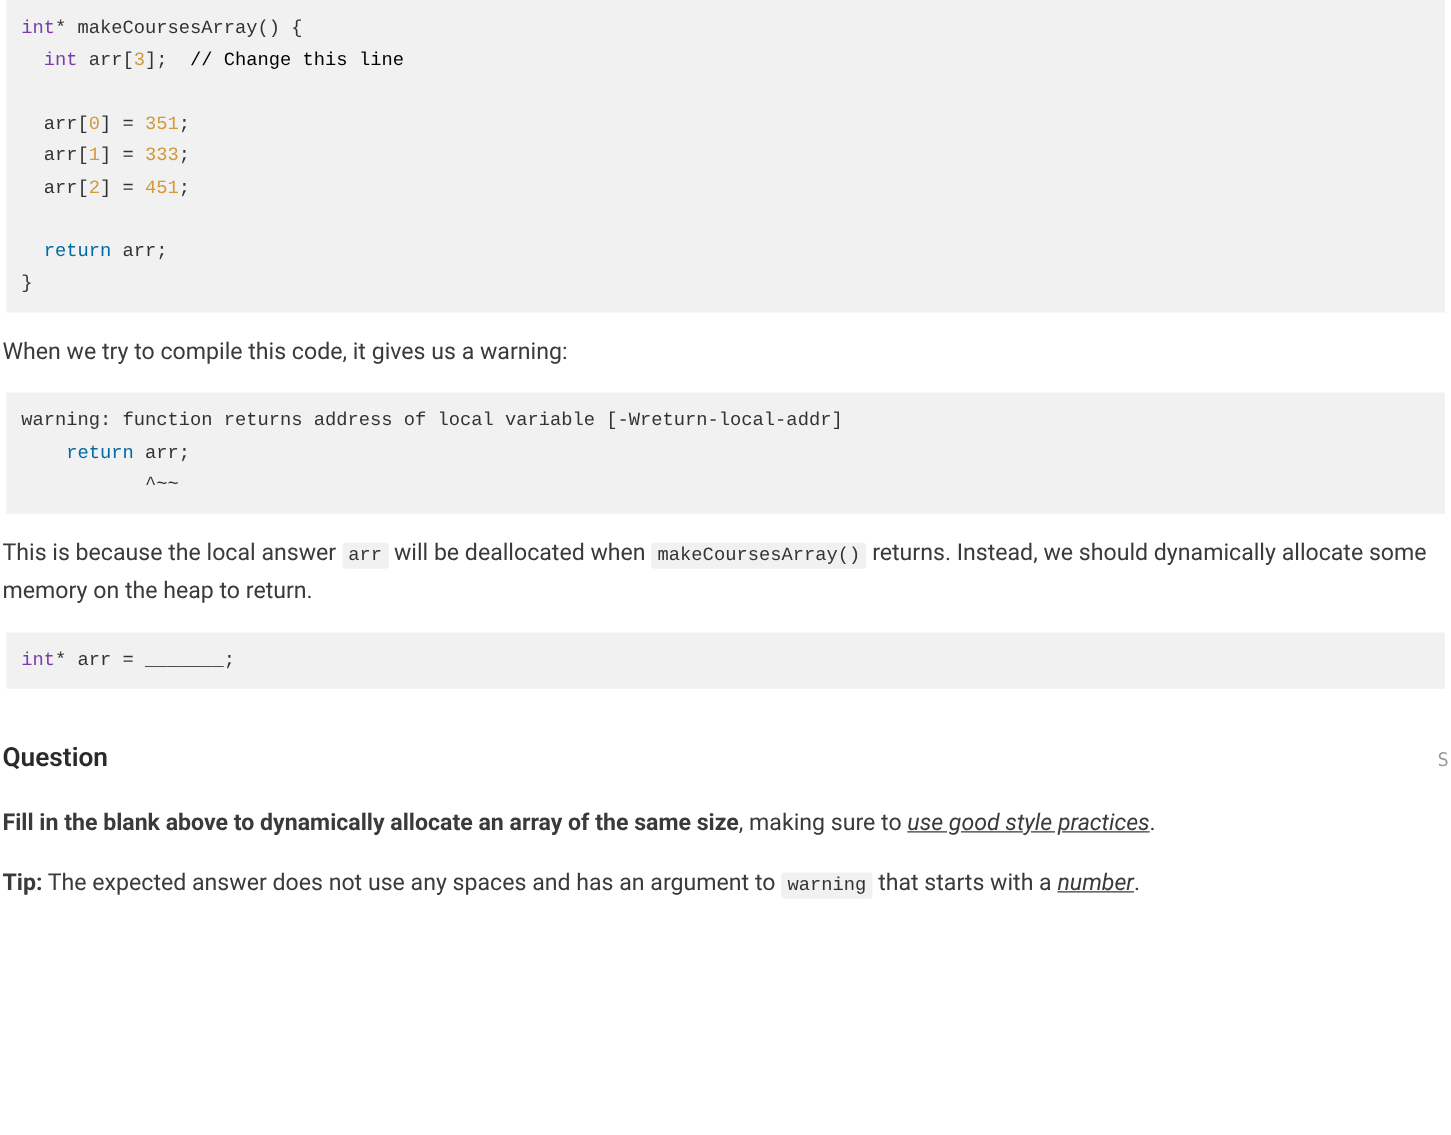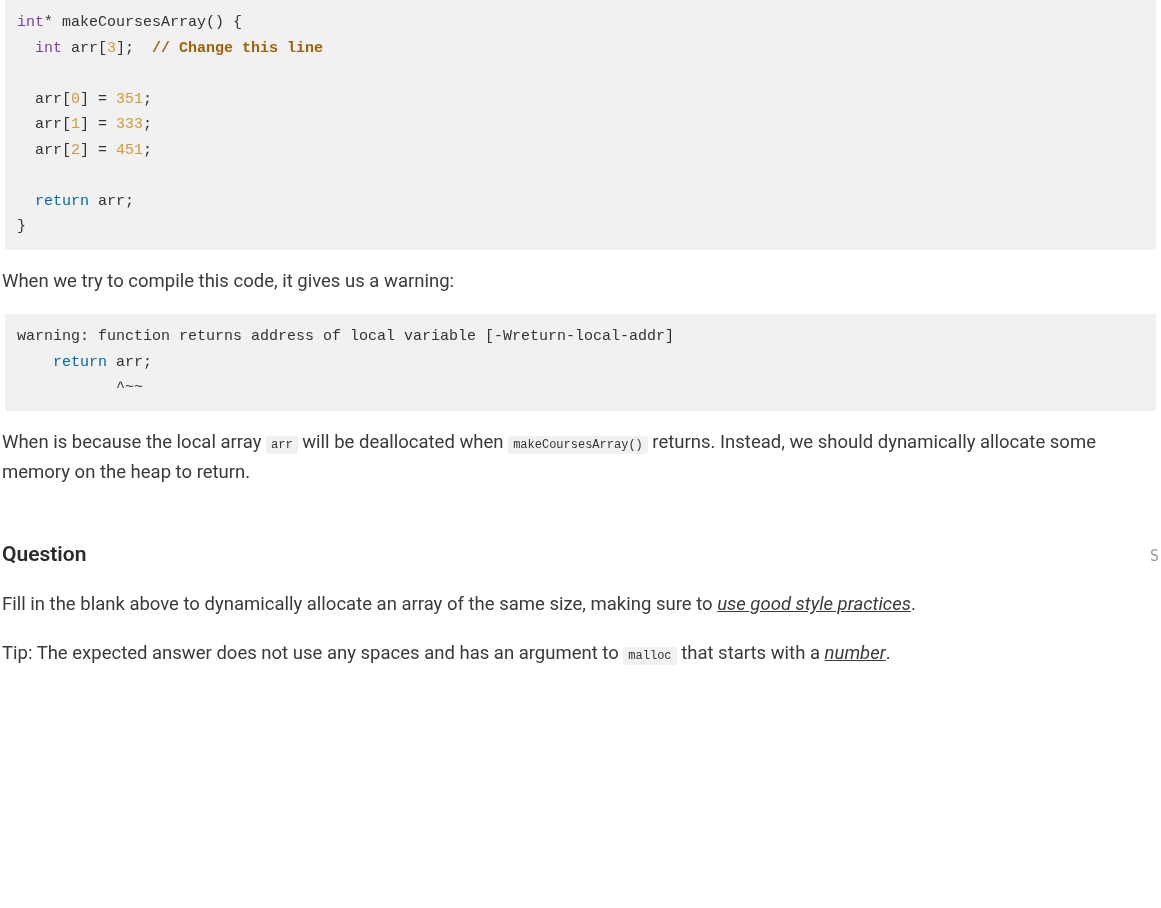--- a/index.html
+++ b/index.html
@@ -25,47 +25,47 @@
   }
   .para {
     font-size: 18.5px;
     line-height: 1.65;
     color: #3a3a3a;
     margin: 16px 2px 18px 2px;
   }
   .inline-code {
     background: #f1f1f1;
     font-family: "SFMono-Regular", Consolas, "Liberation Mono", Menlo, Courier, monospace;
-    font-size: 12px;
+    font-size: 15px;
     padding: 2px 5px;
     border-radius: 3px;
     color: #333333;
   }
   .kw-type { color: #7b3ea8; }
   .kw-ctrl { color: #0369a1; }
   .num { color: #d19a3a; }
-  .comment { color: #a16207; font-weight: bold; }
+  .comment { color: #000000; }
   .q-header-row {
     display: flex;
     justify-content: space-between;
     align-items: baseline;
-    margin: 50px 2px 18px 2px;
+    margin: 40px 2px 18px 2px;
   }
   .q-header {
     font-size: 21px;
     font-weight: 600;
     color: #2a2a2a;
   }
   .q-tag {
     font-size: 15px;
     color: #9a9a9a;
     font-family: "SFMono-Regular", Consolas, monospace;
   }
   .prompt { font-size: 18.5px; line-height: 1.65; color: #3a3a3a; margin: 0 2px 18px 2px; }
-  .prompt strong { font-weight: 400; }
+  .prompt strong { font-weight: 700; }
   .prompt em { font-style: italic; text-decoration: underline; }
 </style>
 </head>
 <body>
 
 <div class="container">
 
   <pre class="codeblock"><span class="kw-type">int</span><span>*</span><span> makeCoursesArray() {</span>
 <span>  </span><span class="kw-type">int</span><span> arr[</span><span class="num">3</span><span>];  </span><span class="comment">// Change this line</span>
 <span></span>
@@ -76,31 +76,32 @@
 <span>  </span><span class="kw-ctrl">return</span><span> arr;</span>
 <span>}</span></pre>
 
   <p class="para">When we try to compile this code, it gives us a warning:</p>
 
   <pre class="codeblock"><span>warning: function returns address of local variable [-Wreturn-local-addr]</span>
 <span>    </span><span class="kw-ctrl">return</span><span> arr;</span>
 <span>           ^~~</span></pre>
 
   <p class="para">
-    <span>When is because the local array </span><code class="inline-code">arr</code><span> will be deallocated when </span><code class="inline-code">makeCoursesArray()</code><span> returns. Instead, we should dynamically allocate some memory on the heap to return.</span>
+    <span>This is because the local answer </span><code class="inline-code">arr</code><span> will be deallocated when </span><code class="inline-code">makeCoursesArray()</code><span> returns. Instead, we should dynamically allocate some memory on the heap to return.</span>
   </p>
 
 
+  <pre class="codeblock"><span class="kw-type">int</span><span>* arr = _______;</span></pre>
 
   <div class="q-header-row">
     <div class="q-header">Question</div>
     <div class="q-tag">S</div>
   </div>
 
   <p class="prompt">
     <strong>Fill in the blank above to dynamically allocate an array of the same size</strong><span>, making sure to </span><em>use good style practices</em><span>.</span>
   </p>
 
   <p class="prompt">
-    <strong>Tip:</strong><span> The expected answer does not use any spaces and has an argument to </span><code class="inline-code">malloc</code><span> that starts with a </span><em>number</em><span>.</span>
+    <strong>Tip:</strong><span> The expected answer does not use any spaces and has an argument to </span><code class="inline-code">warning</code><span> that starts with a </span><em>number</em><span>.</span>
   </p>
 
 </div>
 
 </body></html>

